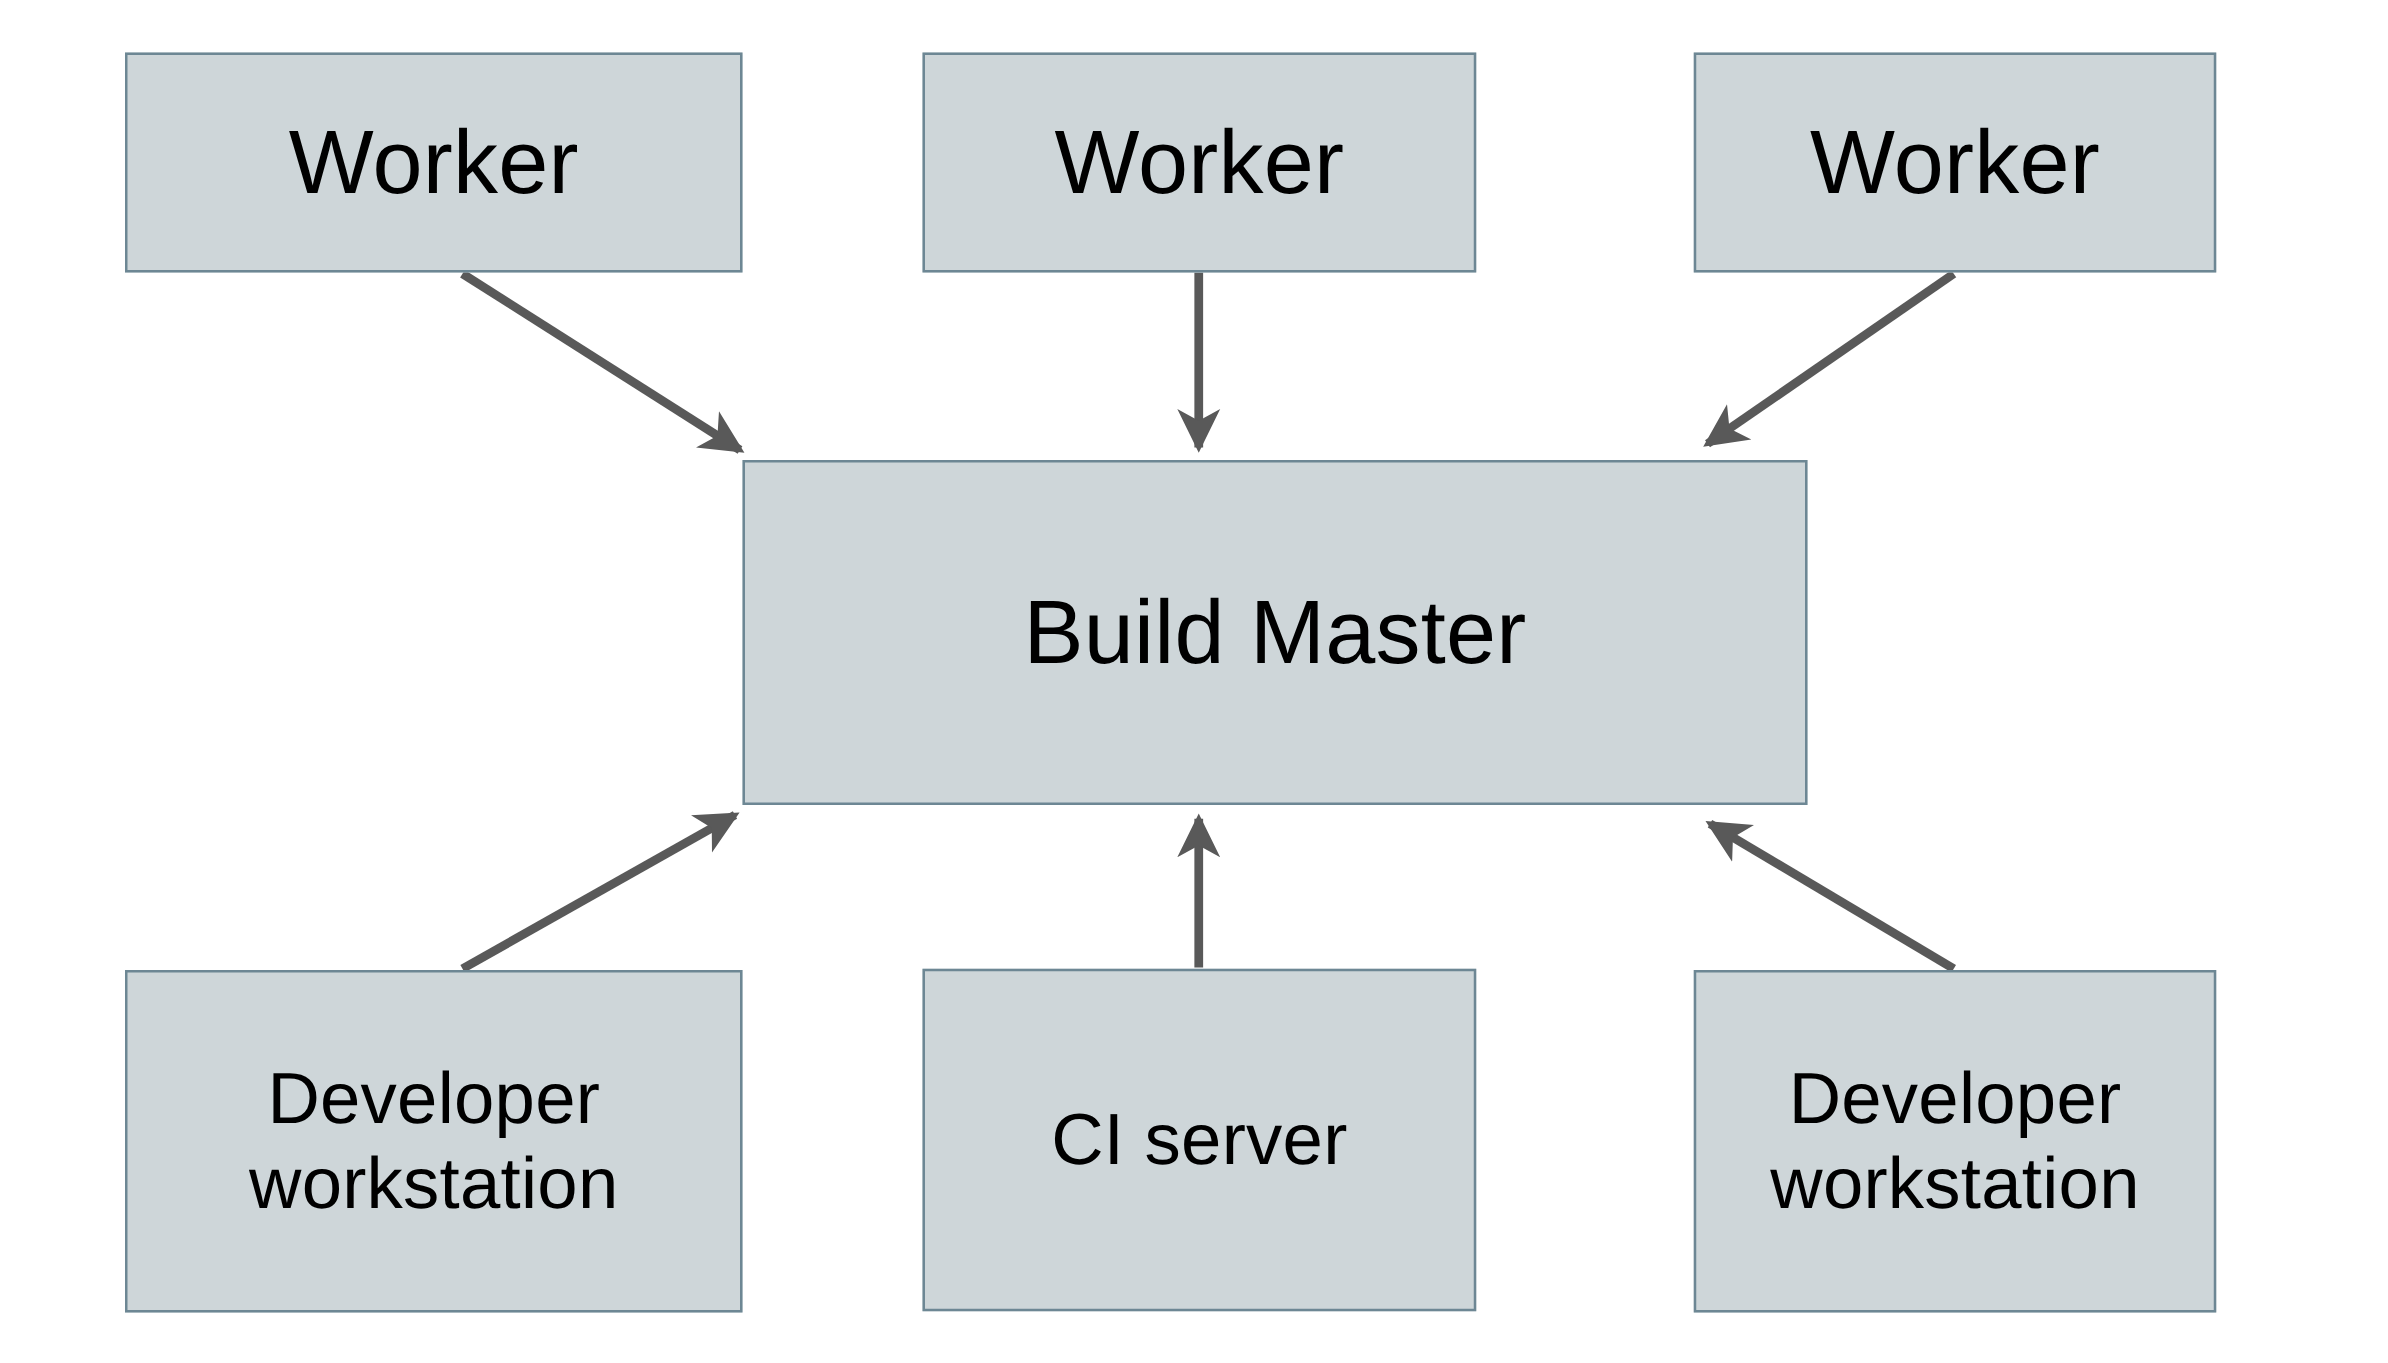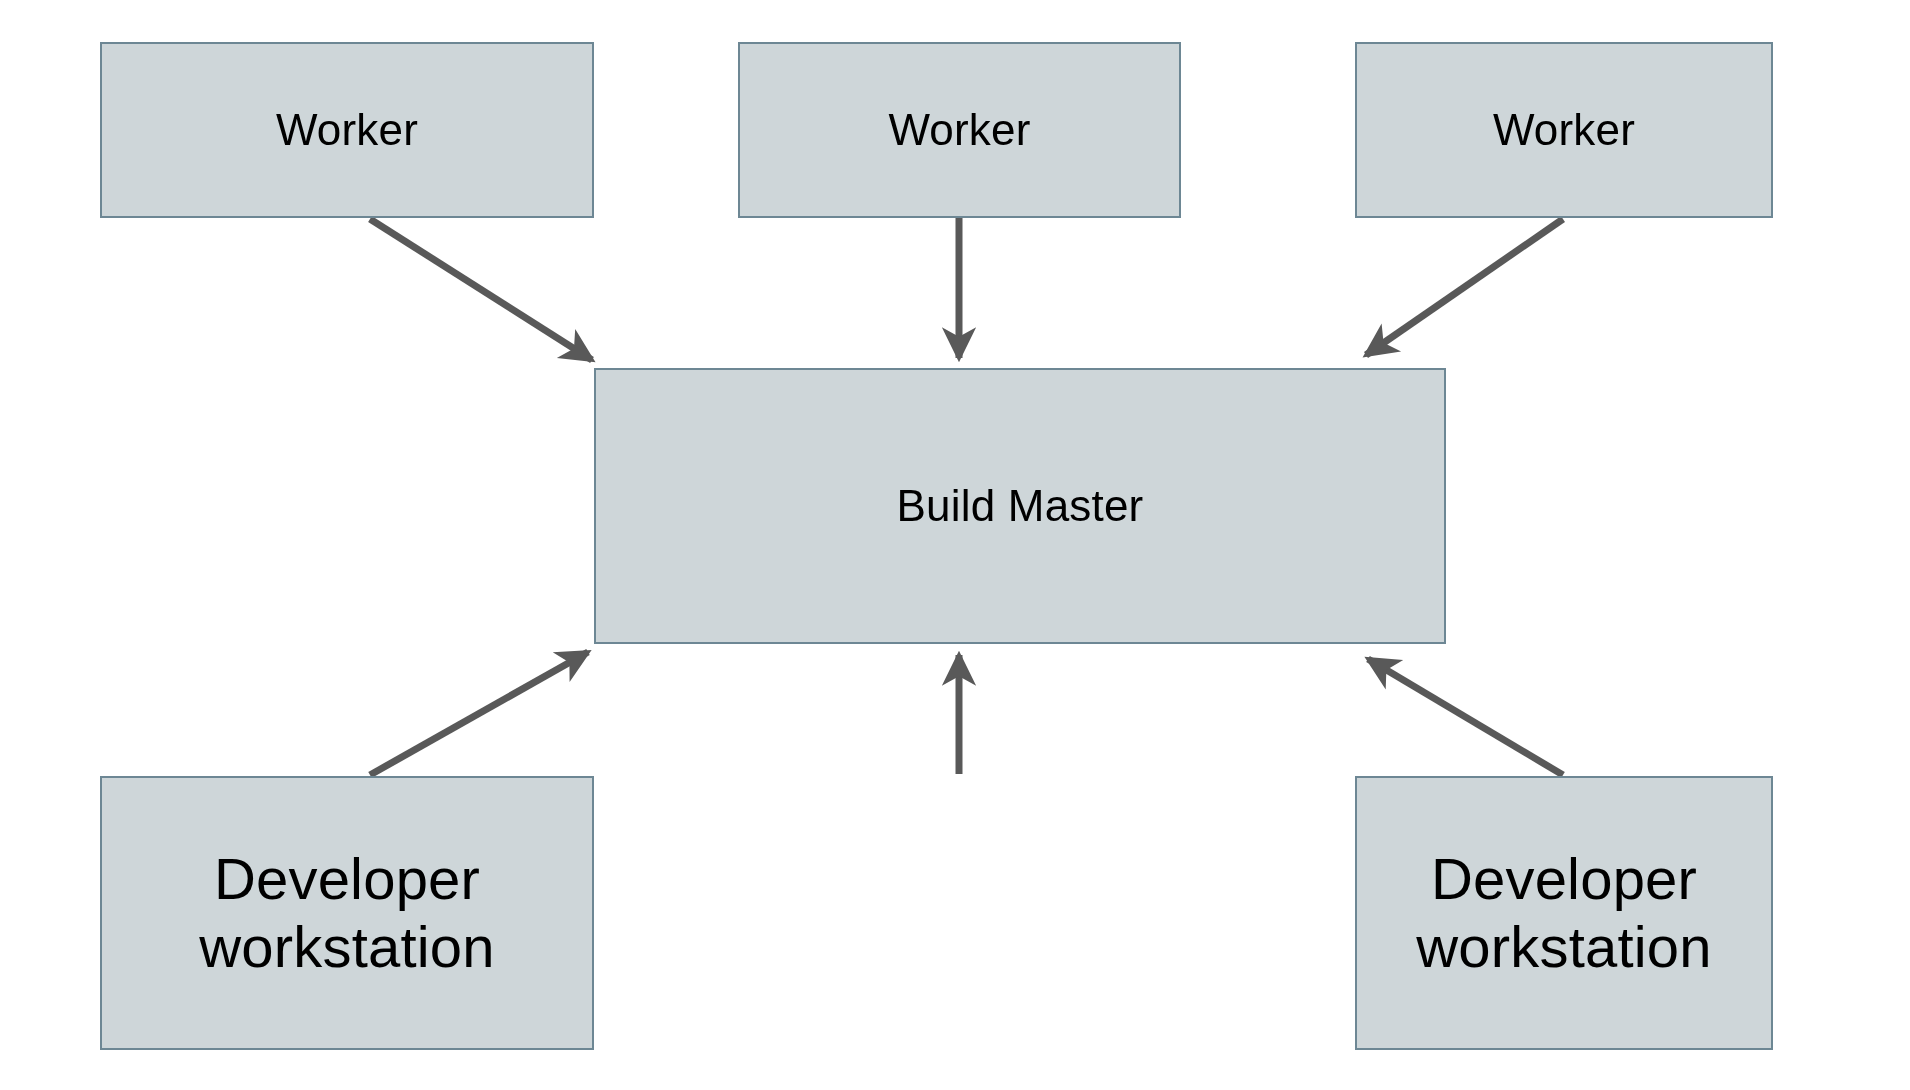--- a/index.html
+++ b/index.html
@@ -40,21 +40,21 @@
     z-index: 2;
   }
   .node-label {
     color: #000000;
     font-family: "Liberation Sans", sans-serif;
     font-weight: 400;
     line-height: 1.18;
     letter-spacing: 0.2px;
     white-space: pre-line;
   }
-  .size-lg  { font-size: 44px; }
+  .size-lg  { font-size: 72px; }
   .size-md  { font-size: 58px; }
 
   
   #node-worker-1   { left: 100px;  top: 42px;  width: 494px; height: 176px; }
   #node-worker-2   { left: 738px;  top: 42px;  width: 443px; height: 176px; }
   #node-worker-3   { left: 1355px; top: 42px;  width: 418px; height: 176px; }
   #node-build-master { left: 594px; top: 368px; width: 852px; height: 276px; }
   #node-dev-ws-left  { left: 100px; top: 776px; width: 494px; height: 274px; }
   #node-ci-server    { left: 738px; top: 775px; width: 443px; height: 274px; }
   #node-dev-ws-right { left: 1355px; top: 776px; width: 418px; height: 274px; }
@@ -98,19 +98,22 @@
 
   <div class="node" id="node-build-master">
     <span class="node-label size-lg">Build Master</span>
   </div>
 
   <div class="node" id="node-dev-ws-left">
     <span class="node-label size-md">Developer
 workstation</span>
   </div>
 
+  <div class="node" id="node-ci-server">
+    <span class="node-label size-md">CI server</span>
+  </div>
 
   <div class="node" id="node-dev-ws-right">
     <span class="node-label size-md">Developer
 workstation</span>
   </div>
 
 </div>
 
 </body></html>

